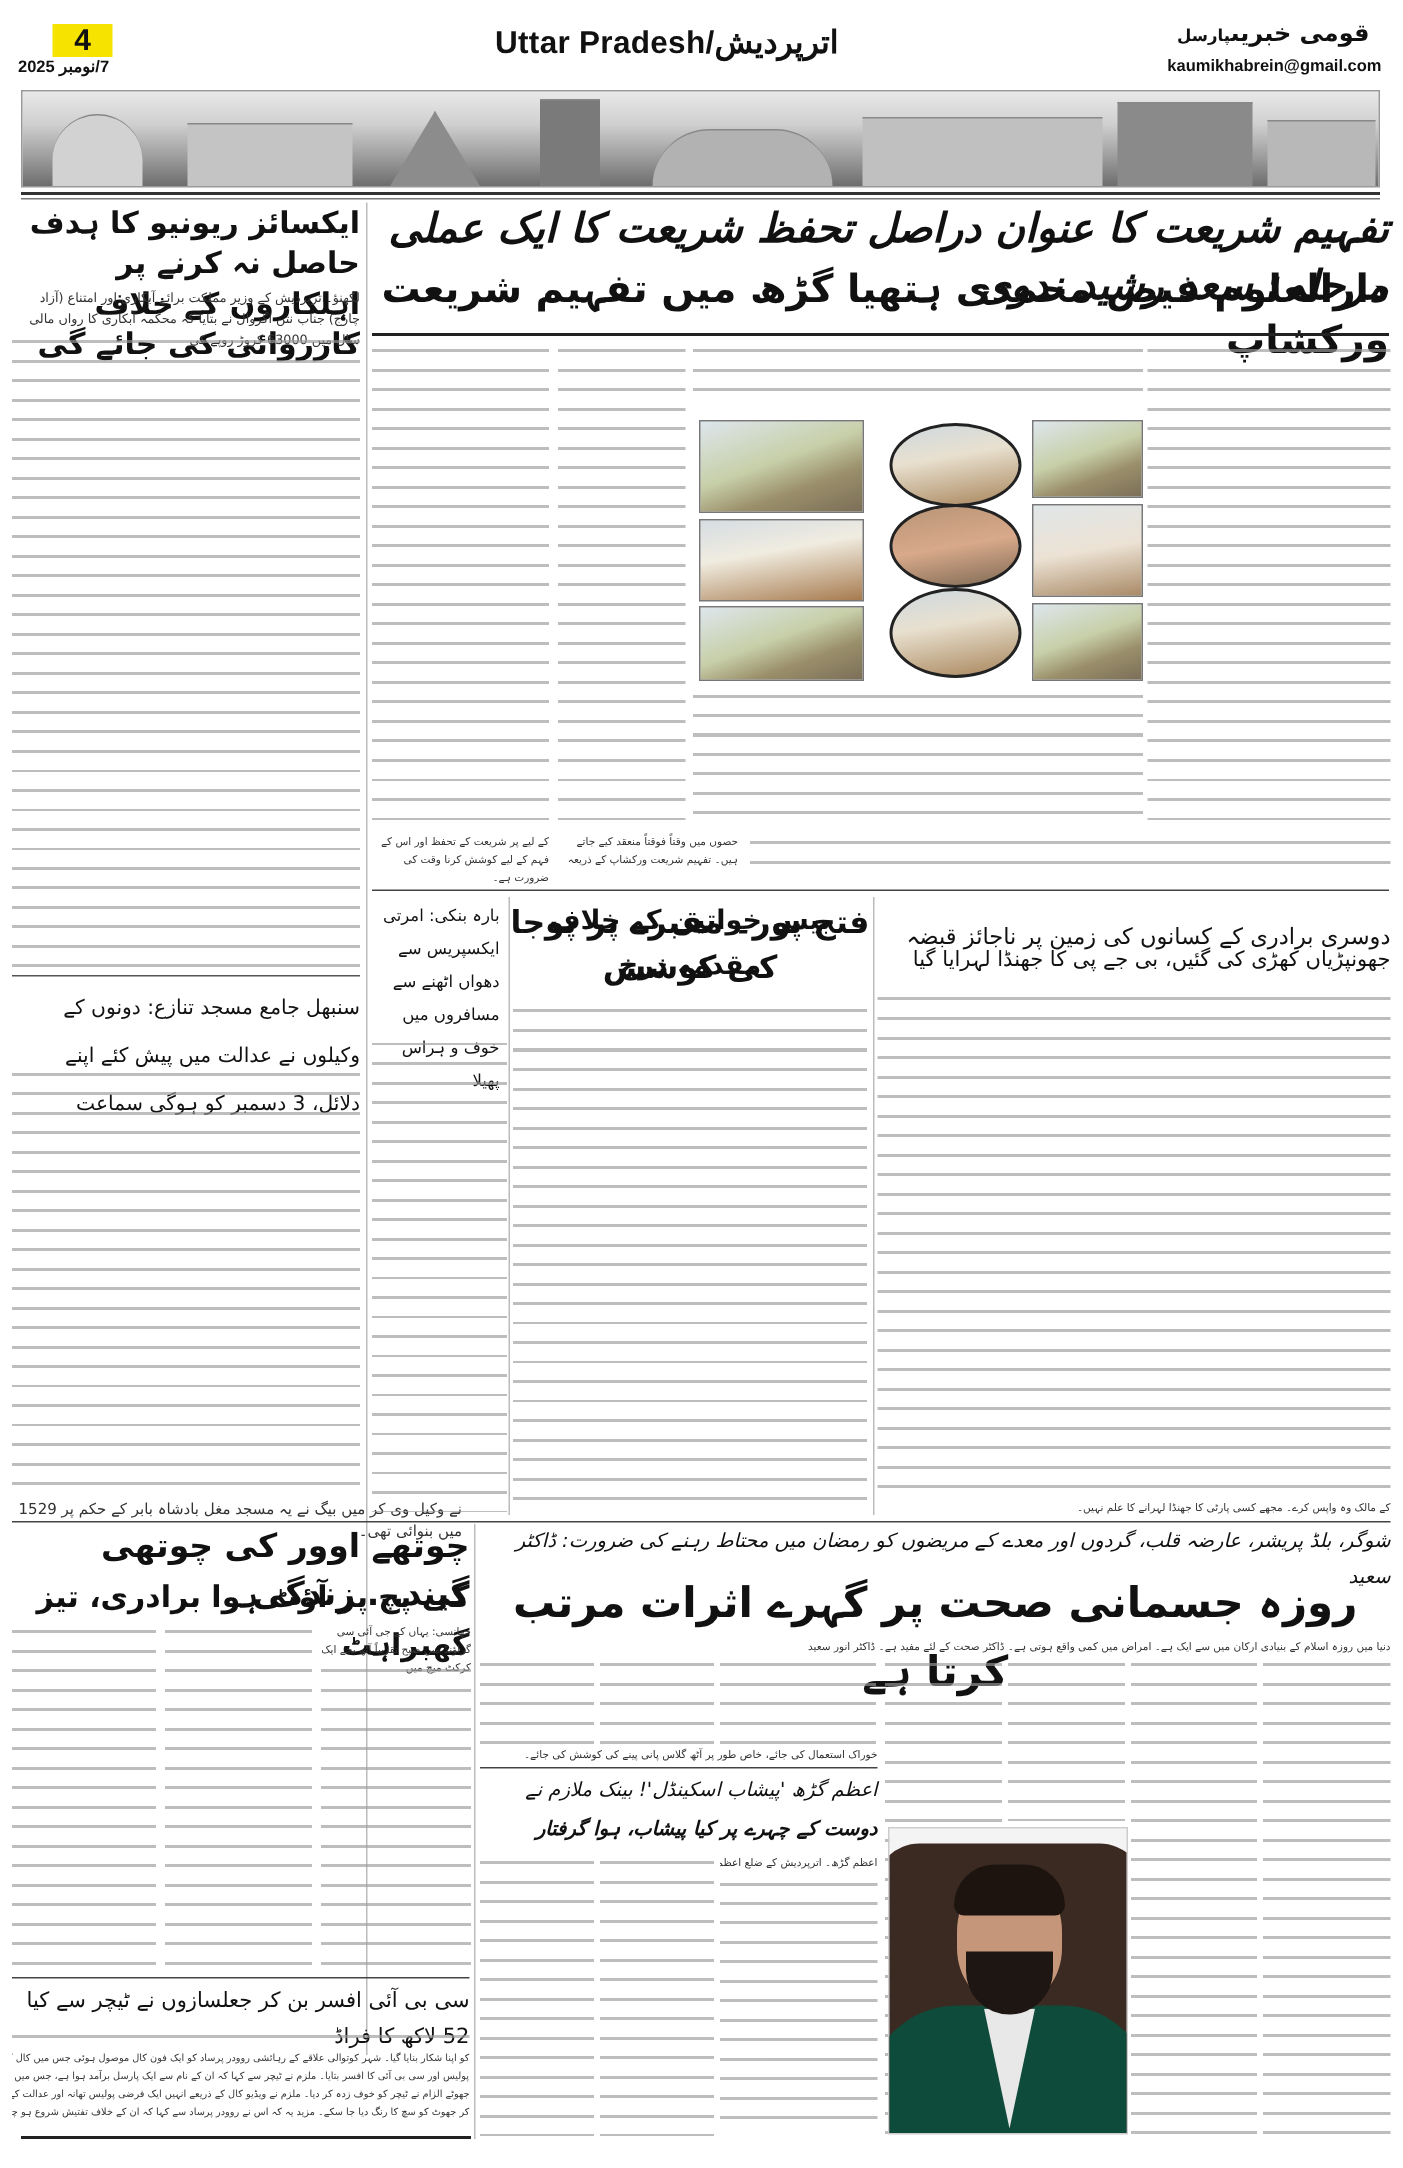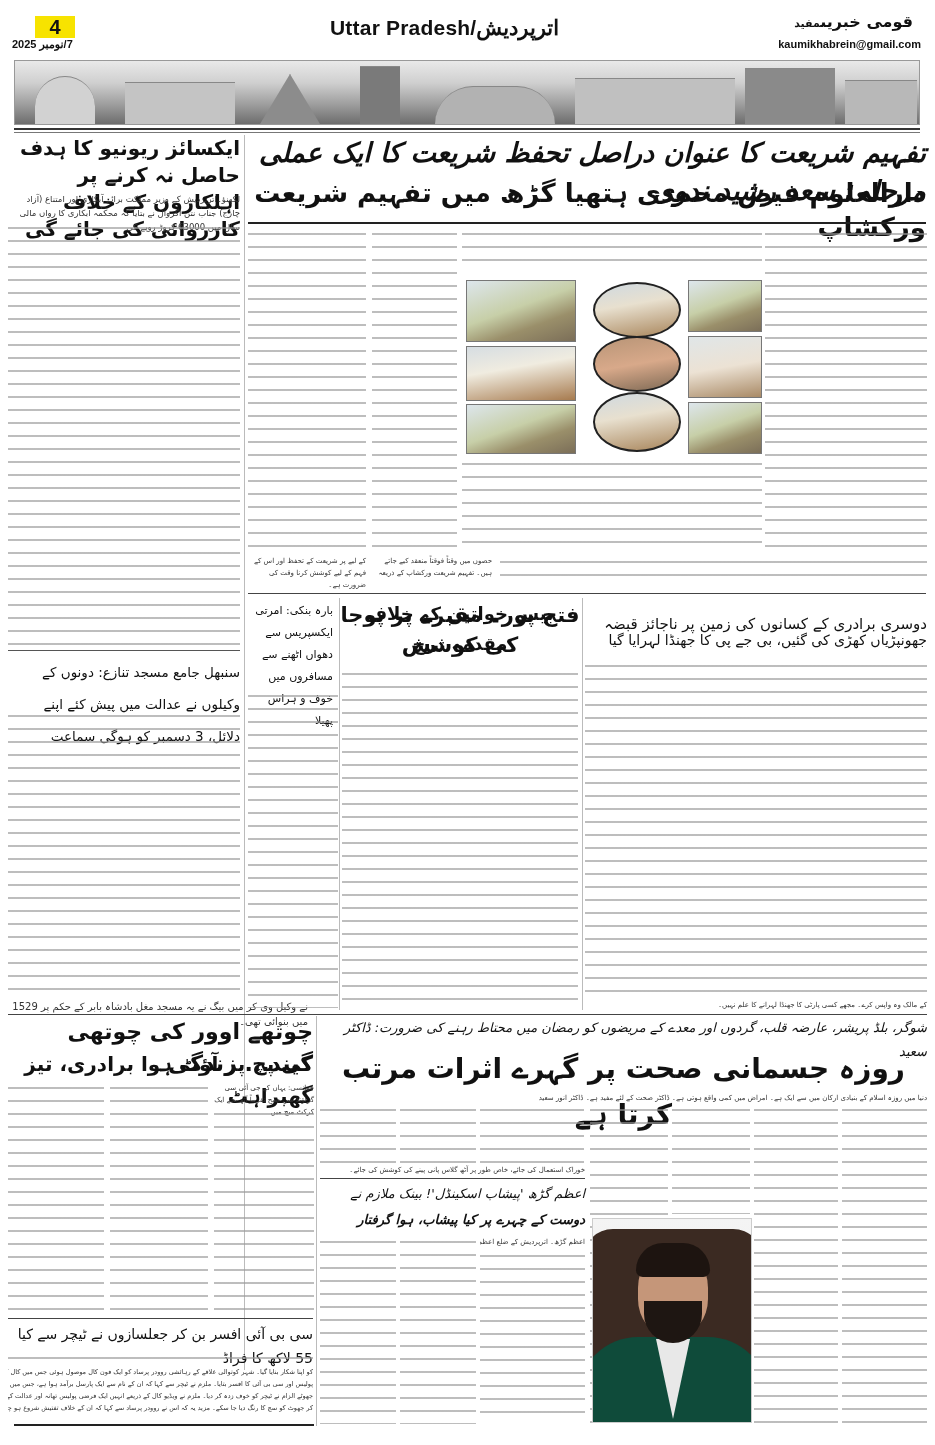--- a/index.html
+++ b/index.html
@@ -32,21 +32,21 @@
 .portrait .body{position:absolute;left:30px;top:118px;width:190px;height:110px;border-radius:60px 60px 0 0;background:#0f4b3a}
 .portrait .shirt{position:absolute;left:108px;top:120px;width:34px;height:80px;background:#e8e8e8;clip-path:polygon(0 0,100% 0,50% 100%)}
 </style>
 </head>
 <body>
 
 <div class="abs page-num">4</div>
 <div class="abs date rtl">7/نومبر 2025</div>
 <div class="abs sec-title">Uttar Pradesh/اترپردیش</div>
 <div class="abs logo">
-  <span>قومی خبریں</span><span class="mark">مفید</span>
+  <span>قومی خبریں</span><span class="mark">پارسل</span>
 </div>
 <div class="abs email">kaumikhabrein@gmail.com</div>
 
 <div class="abs banner">
   <div class="bld" style="left:20px;width:60px;height:48px;border-radius:30px 30px 0 0;background:#d2d2d2"></div>
   <div class="bld" style="left:110px;width:110px;height:42px;background:#c4c4c4"></div>
   <div class="bld" style="left:245px;width:60px;height:50px;clip-path:polygon(50% 0,100% 100%,0 100%);background:#8c8c8c"></div>
   <div class="bld" style="left:345px;width:40px;height:58px;background:#7a7a7a"></div>
   <div class="bld" style="left:420px;width:120px;height:38px;border-radius:40px 40px 0 0;background:#b2b2b2"></div>
   <div class="bld" style="left:560px;width:160px;height:46px;background:#c0c0c0"></div>
@@ -108,21 +108,21 @@
 <div class="abs" style="left:8px;top:1014px;width:919px;height:1px;background:#444"></div>
 
 <div class="abs rtl hl" style="left:8px;top:1016px;width:305px;font-size:22px;line-height:32px;font-weight:900">چوتھے اوور کی چوتھی گیند... زندگی</div>
 <div class="abs rtl hl" style="left:8px;top:1048px;width:305px;font-size:20px;line-height:32px;font-weight:900">کی پچ پر آؤٹ ہوا برادری، تیز گھبراہٹ</div>
 <div class="abs rtl text-block" style="left:214px;top:1082px;width:100px;font-size:7px;line-height:12px;white-space:normal">جھانسی: یہاں کے جی آئی سی گراؤنڈ میں صبح تقریباً آٹھ بجے ایک کرکٹ میچ میں</div>
 <div class="abs lines" style="left:8px;top:1082px;width:96px;height:232px"></div>
 <div class="abs lines" style="left:110px;top:1082px;width:98px;height:232px"></div>
 <div class="abs lines" style="left:214px;top:1108px;width:100px;height:206px"></div>
 <div class="abs" style="left:8px;top:1318px;width:305px;height:1px;background:#444"></div>
 
-<div class="abs rtl hl" style="left:8px;top:1322px;width:305px;font-size:14px;line-height:24px;font-weight:normal">سی بی آئی افسر بن کر جعلسازوں نے ٹیچر سے کیا 55 لاکھ کا فراڈ</div>
+<div class="abs rtl hl" style="left:8px;top:1322px;width:305px;font-size:14px;line-height:24px;font-weight:normal">سی بی آئی افسر بن کر جعلسازوں نے ٹیچر سے کیا 52 لاکھ کا فراڈ</div>
 <div class="abs lines" style="left:8px;top:1352px;width:305px;height:16px"></div>
 <div class="abs rtl" style="left:8px;top:1366px;width:305px">
   <div class="text-block" style="font-size:6.5px;line-height:12px;white-space:nowrap;overflow:hidden">کو اپنا شکار بنایا گیا۔ شہر کوتوالی علاقے کے رہائشی روودر پرساد کو ایک فون کال موصول ہوئی جس میں کال کرنے والے نے</div>
   <div class="text-block" style="font-size:6.5px;line-height:12px;white-space:nowrap;overflow:hidden">پولیس اور سی بی آئی کا افسر بتایا۔ ملزم نے ٹیچر سے کہا کہ ان کے نام سے ایک پارسل برآمد ہوا ہے، جس میں منشیات پائی گئی</div>
   <div class="text-block" style="font-size:6.5px;line-height:12px;white-space:nowrap;overflow:hidden">جھوٹے الزام نے ٹیچر کو خوف زدہ کر دیا۔ ملزم نے ویڈیو کال کے ذریعے انہیں ایک فرضی پولیس تھانہ اور عدالت کے مناظر</div>
   <div class="text-block" style="font-size:6.5px;line-height:12px;white-space:nowrap;overflow:hidden">کر جھوٹ کو سچ کا رنگ دیا جا سکے۔ مزید یہ کہ اس نے روودر پرساد سے کہا کہ ان کے خلاف تفتیش شروع ہو چکی ہے۔</div>
 </div>
 <div class="abs" style="left:14px;top:1424px;width:300px;height:2px;background:#222"></div>
 
 <div class="abs col-rule" style="left:316px;top:1016px;height:410px"></div>

